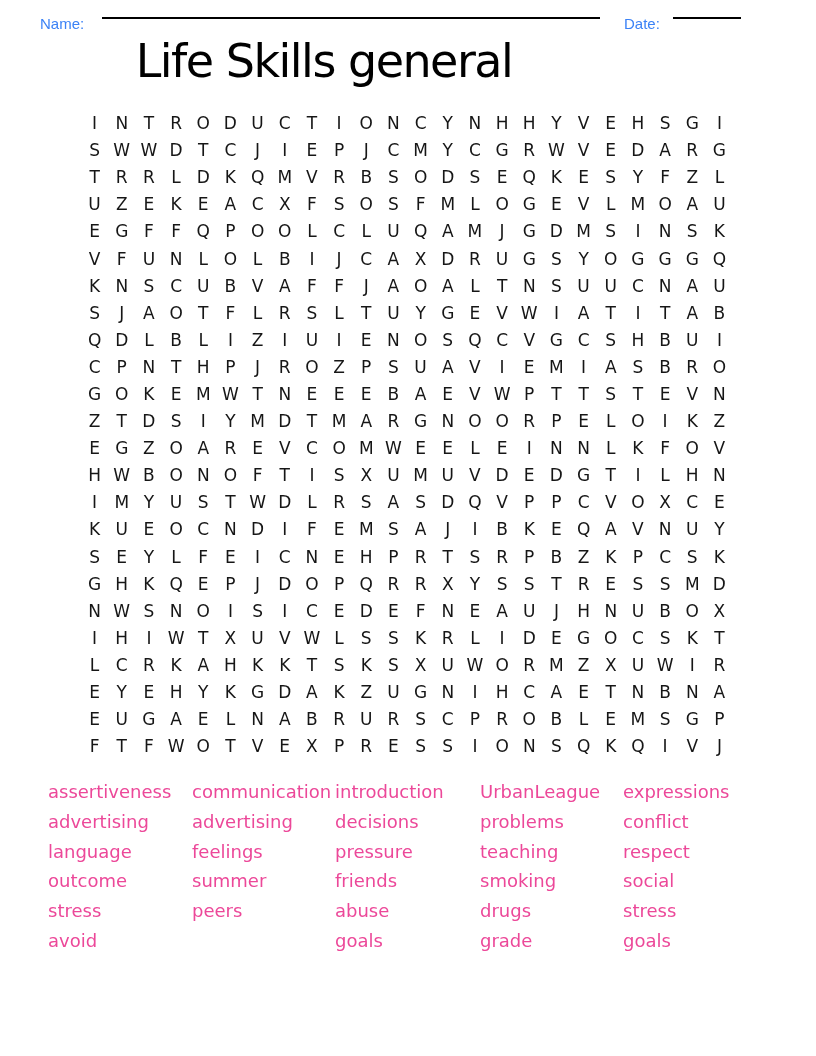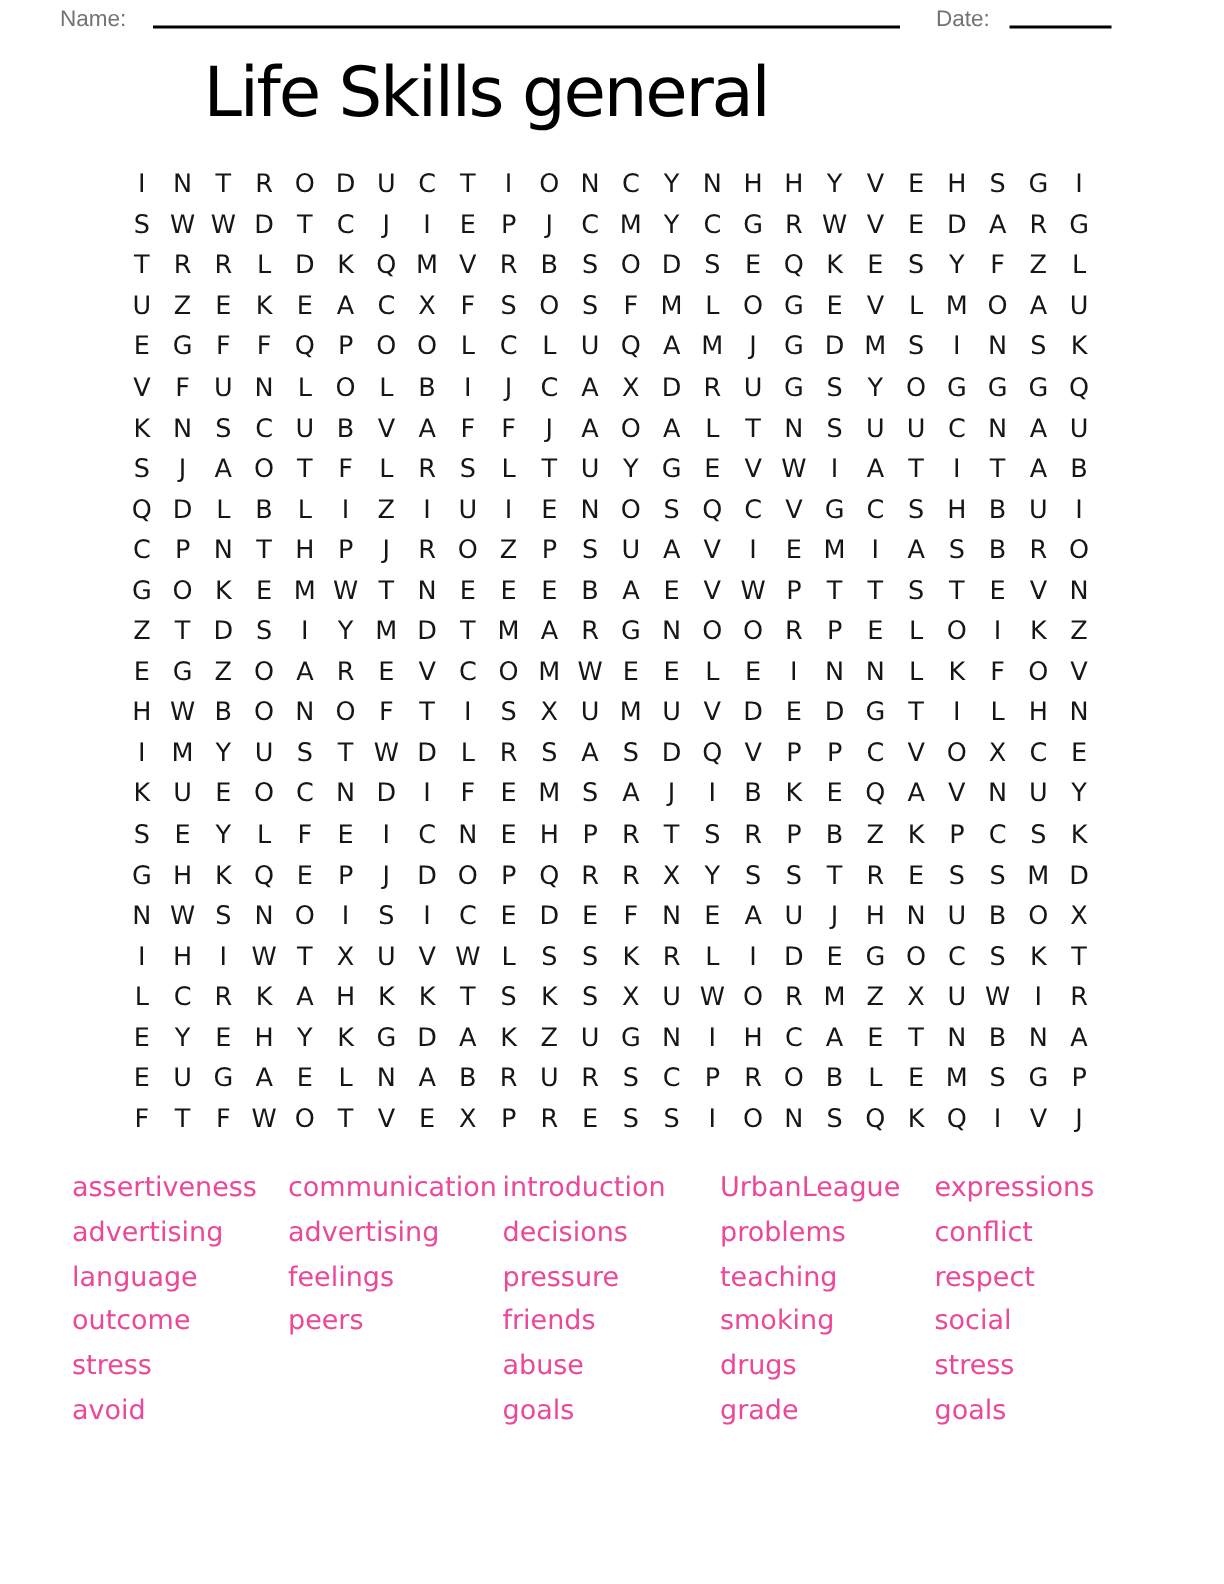--- a/index.html
+++ b/index.html
@@ -11,24 +11,24 @@
   }
   .page {
     position: relative;
     width: 816px; height: 1056px;
     background: #ffffff;
     overflow: hidden;
   }
   
   .hdr-label {
     position: absolute;
-    top: 4px;
+    top: 15px;
     font-family: "Liberation Sans", sans-serif;
     font-size: 15px;
-    color: #737373;
+    color: #3b82f6;
     white-space: nowrap;
   }
   .name-label { left: 40px; }
   .date-label { left: 624px; }
   .blank-line {
     position: absolute;
     top: 0;
     height: 17px;
     border-bottom: 2px solid #000000;
   }
@@ -675,20 +675,21 @@
         <div class="word">advertising</div>
         <div class="word">language</div>
         <div class="word">outcome</div>
         <div class="word">stress</div>
         <div class="word">avoid</div>
       </div>
       <div class="word-col">
         <div class="word">communication</div>
         <div class="word">advertising</div>
         <div class="word">feelings</div>
+        <div class="word">summer</div>
         <div class="word">peers</div>
       </div>
       <div class="word-col">
         <div class="word">introduction</div>
         <div class="word">decisions</div>
         <div class="word">pressure</div>
         <div class="word">friends</div>
         <div class="word">abuse</div>
         <div class="word">goals</div>
       </div>

